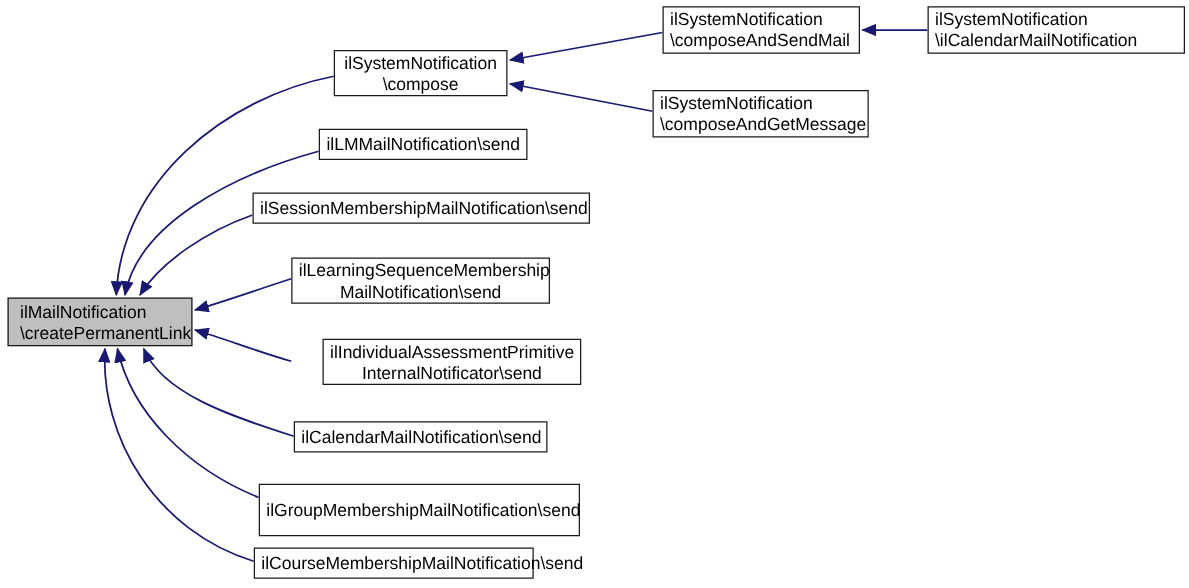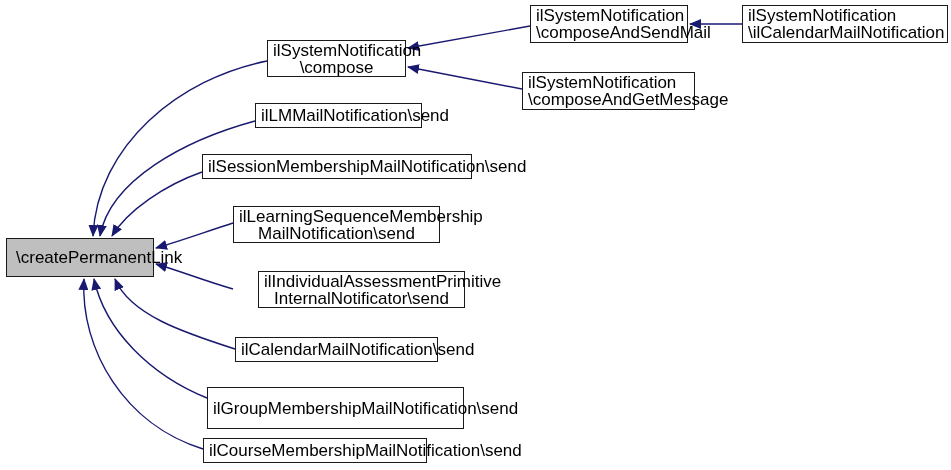--- a/index.html
+++ b/index.html
@@ -15,21 +15,21 @@
     position: absolute;
     left: 0; top: 0;
     width: 951px; height: 470px;
   }
   .node {
     position: absolute;
     box-sizing: border-box;
     background: #ffffff;
     border: 1px solid #1a1a1a;
     color: #000000;
-    font-size: 17px;
+    font-size: 14px;
     line-height: 17px;
     display: flex;
     flex-direction: column;
     justify-content: center;
     padding: 1px 5px;
     white-space: nowrap;
     cursor: pointer;
   }
   .node.center { text-align: center; }
   .node.left   { text-align: left; }
@@ -75,20 +75,21 @@
     <path class="edge" d="M233,289 C205,281 180,271 156,264" marker-end="url(#arrow)"></path>
     <path class="edge" d="M235,349 C185,333 130,315 115,279" marker-end="url(#arrow)"></path>
     <path class="edge" d="M207,398 C150,375 105,330 94,279" marker-end="url(#arrow)"></path>
     <path class="edge" d="M203,449 C125,425 80,350 84,279" marker-end="url(#arrow)"></path>
     <path class="edge" d="M530,26 L408,48" marker-end="url(#arrow)"></path>
     <path class="edge" d="M522,89 L408,67" marker-end="url(#arrow)"></path>
     <path class="edge" d="M742,24 L690,24" marker-end="url(#arrow)"></path>
   </svg>
 
   <div class="node focus left" id="n-main">
+    <span>ilMailNotification</span>
     <span>\createPermanentLink</span>
   </div>
 
   <div class="node center" id="n-compose">
     <span>ilSystemNotification</span>
     <span>\compose</span>
   </div>
 
   <div class="node left" id="n-composeAndSendMail">
     <span>ilSystemNotification</span>

